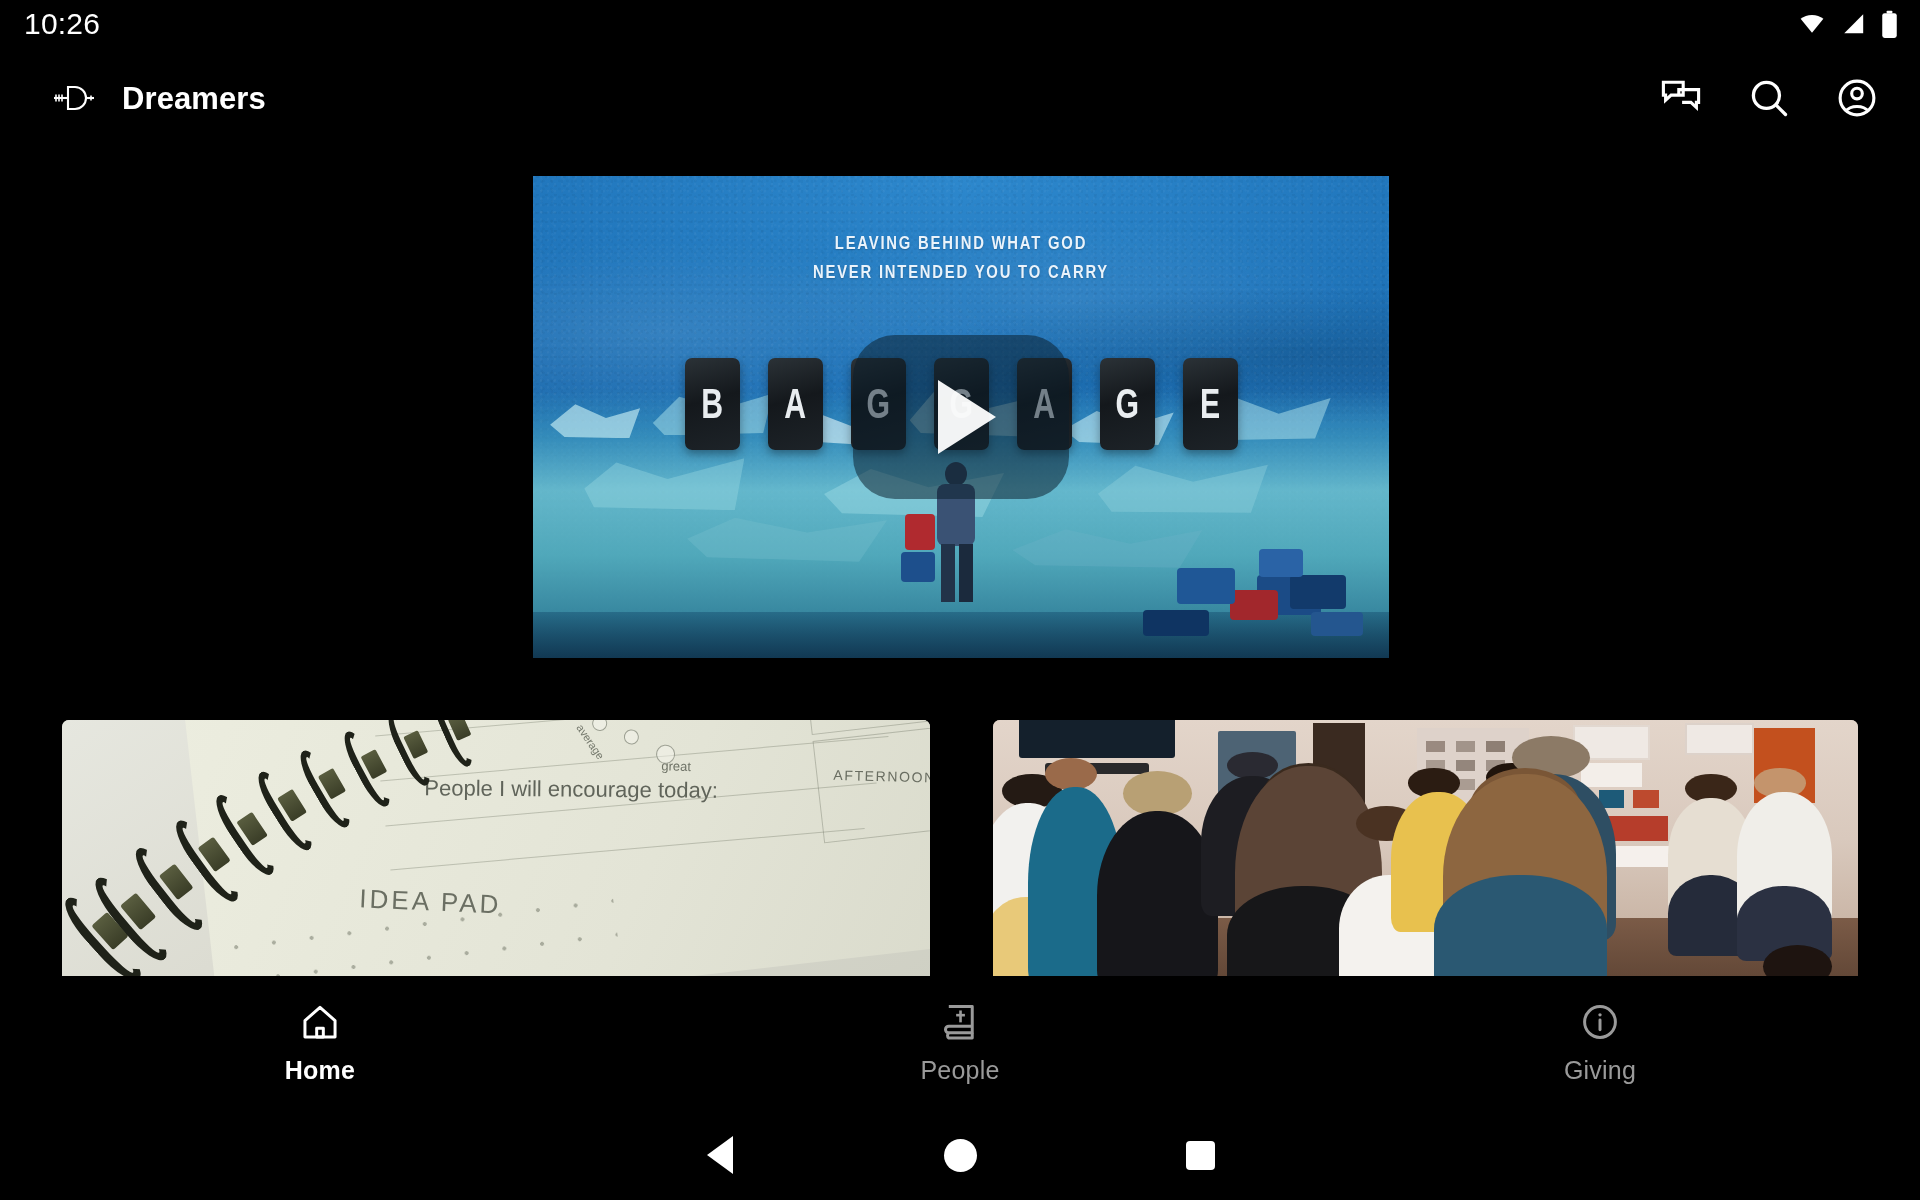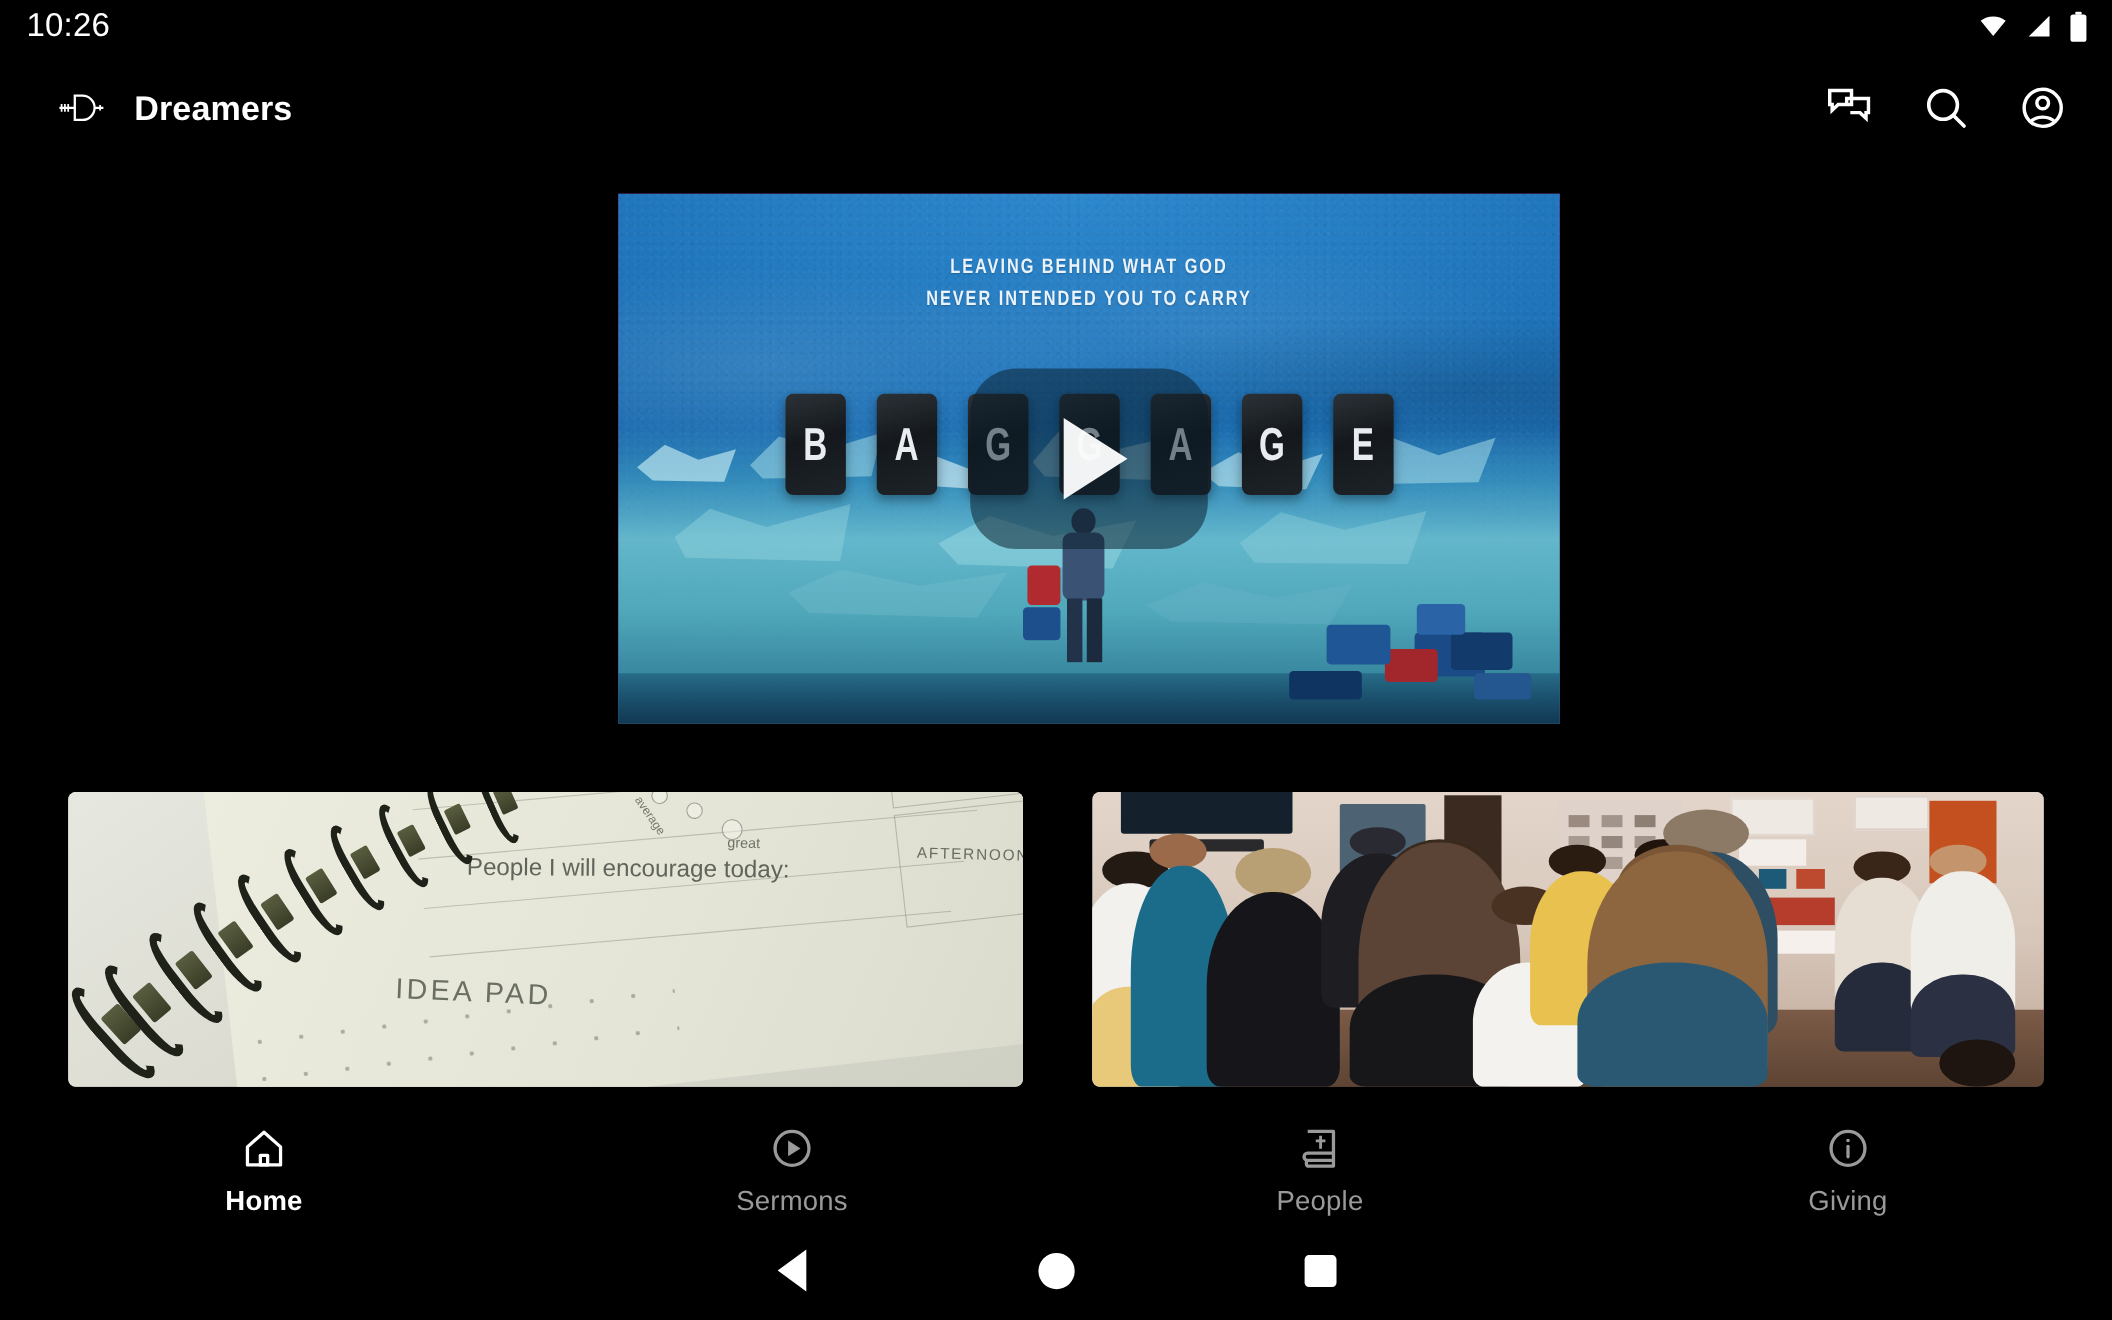--- a/index.html
+++ b/index.html
@@ -28,22 +28,22 @@
   .brand { display:flex; align-items:center; gap:26px; }
   .brand-logo { width:46px; height:38px; display:block; }
   .brand-title {
     color:#fff; font-size:31px; font-weight:700; letter-spacing:.1px; line-height:1;
   }
   .app-actions { margin-left:auto; display:flex; align-items:center; gap:42px; }
   .app-action { width:46px; height:46px; display:flex; align-items:center; justify-content:center; cursor:pointer; }
 
   
   .featured {
-    position:absolute; left:562px; top:176px; width:856px; height:482px;
-    overflow:hidden; background:#701a75; cursor:pointer;
+    position:absolute; left:533px; top:176px; width:856px; height:482px;
+    overflow:hidden; background:#0c4a6e; cursor:pointer;
   }
   .feat-sky {
     position:absolute; inset:0;
     background:
       radial-gradient(140% 90% at 50% 0%, #2d88cd 0%, #1f74ba 42%, #1a66a9 75%, #17598f 100%);
   }
   .feat-grain {
     position:absolute; inset:0; opacity:.33;
     background-image:
       radial-gradient(circle at 12% 18%, rgba(255,255,255,.10) 0 1.1px, transparent 1.6px),
@@ -159,21 +159,21 @@
   .lob-wall { position:absolute; left:0; top:0; width:100%; height:74%;
     background:linear-gradient(180deg,#e3d5ca 0%,#d9c9bd 60%,#cbb7a8 100%); }
   .lob-floor { position:absolute; left:0; bottom:0; width:100%; height:26%;
     background:linear-gradient(180deg,#7b5b47 0%,#5e4434 100%); }
   .lob-obj { position:absolute; }
   .person { position:absolute; border-radius:48% 48% 10% 10%; }
   .head { position:absolute; border-radius:50%; }
 
   
   .bottom-nav {
-    position:absolute; left:0; bottom:72px; width:1920px; height:130px;
+    position:absolute; left:0; bottom:94px; width:1920px; height:130px;
     display:flex; align-items:center; background:#000;
   }
   .nav-item {
     flex:1; display:flex; flex-direction:column; align-items:center; gap:14px; cursor:pointer;
   }
   .nav-icon { width:44px; height:44px; display:flex; align-items:center; justify-content:center; }
   .nav-label {
     font-size:25px; color:#9a9a9a; letter-spacing:.2px; line-height:1;
     font-family:"Liberation Sans Narrow","Liberation Sans", sans-serif;
   }
@@ -441,29 +441,20 @@
     <div class="nav-item active">
       <div class="nav-icon">
         <svg width="42" height="42" viewBox="0 0 24 24" fill="none" stroke="#ffffff" stroke-width="1.7" stroke-linejoin="round">
           <path d="M3.4 11.2 L12 3.6 L20.6 11.2 L20.6 20.6 L3.4 20.6 Z"></path>
           <rect x="10.1" y="15.6" width="3.8" height="5"></rect>
         </svg>
       </div>
       <div class="nav-label">Home</div>
     </div>
 
-    <div class="nav-item">
-      <div class="nav-icon">
-        <svg width="42" height="42" viewBox="0 0 24 24" fill="none" stroke="#9a9a9a" stroke-width="1.7">
-          <circle cx="12" cy="12" r="8.8"></circle>
-          <path d="M10 7.9 L16.4 12 L10 16.1 Z" fill="#9a9a9a" stroke="none"></path>
-        </svg>
-      </div>
-      <div class="nav-label">Sermons</div>
-    </div>
 
 
     <div class="nav-item">
       <div class="nav-icon">
         <svg width="42" height="42" viewBox="0 0 24 24" fill="none" stroke="#9a9a9a" stroke-width="1.7" stroke-linejoin="round">
           <path d="M5.6 3.2 H19 V18.2 H5.6 A1.9 1.9 0 0 1 5.6 14.4 H19"></path>
           <path d="M5.6 18.2 A1.9 1.9 0 0 0 5.6 21.2 H19 V18.2"></path>
           <line x1="12.3" y1="5.4" x2="12.3" y2="12.2" stroke-width="1.5"></line>
           <line x1="9.8" y1="8.1" x2="14.8" y2="8.1" stroke-width="1.5"></line>
         </svg>

